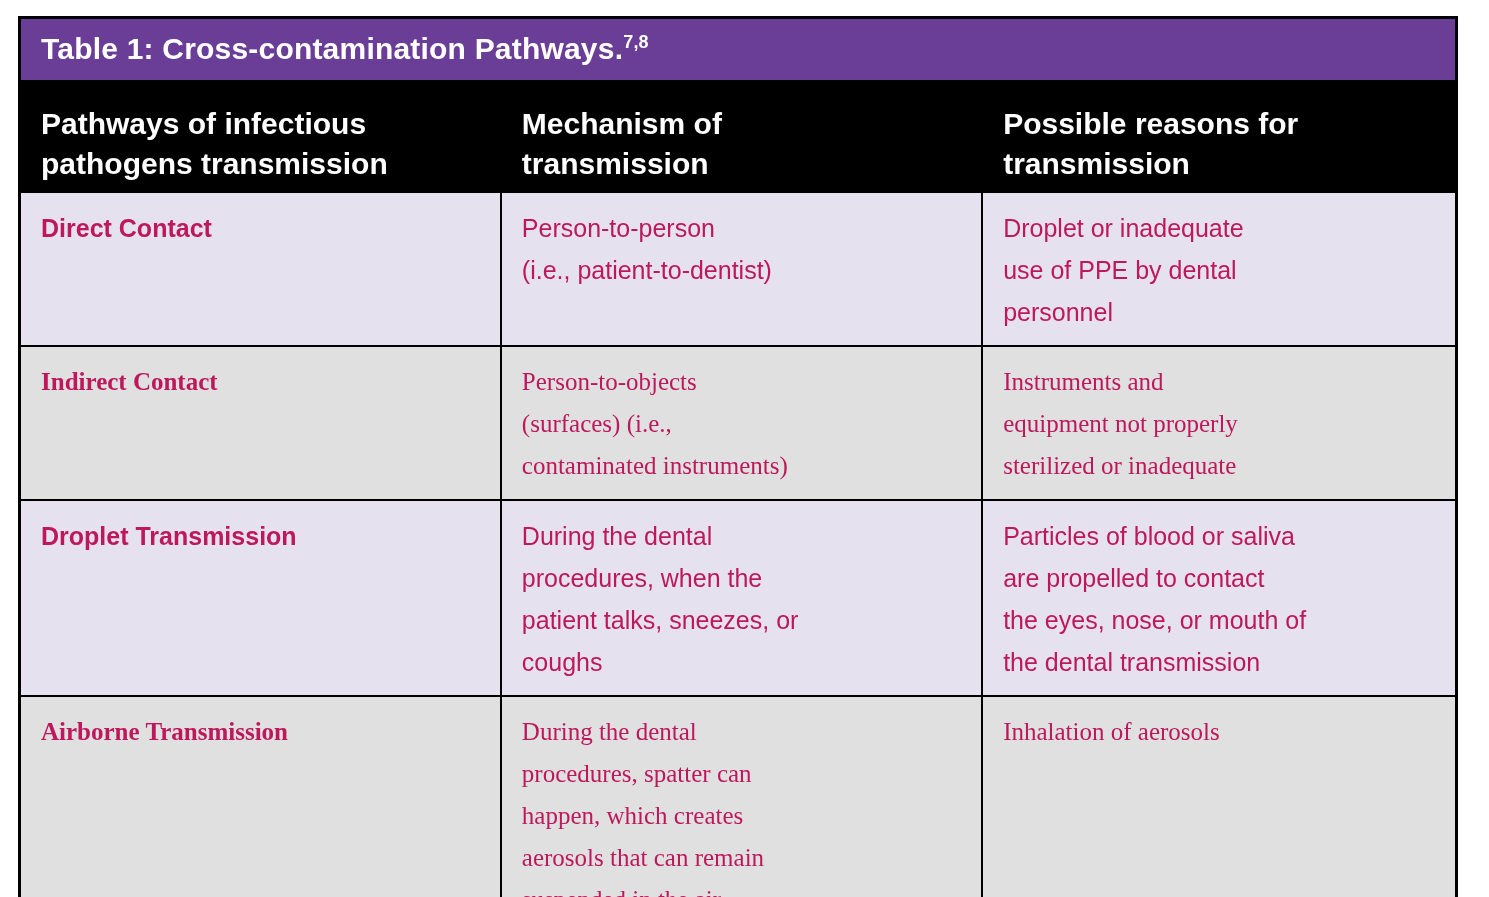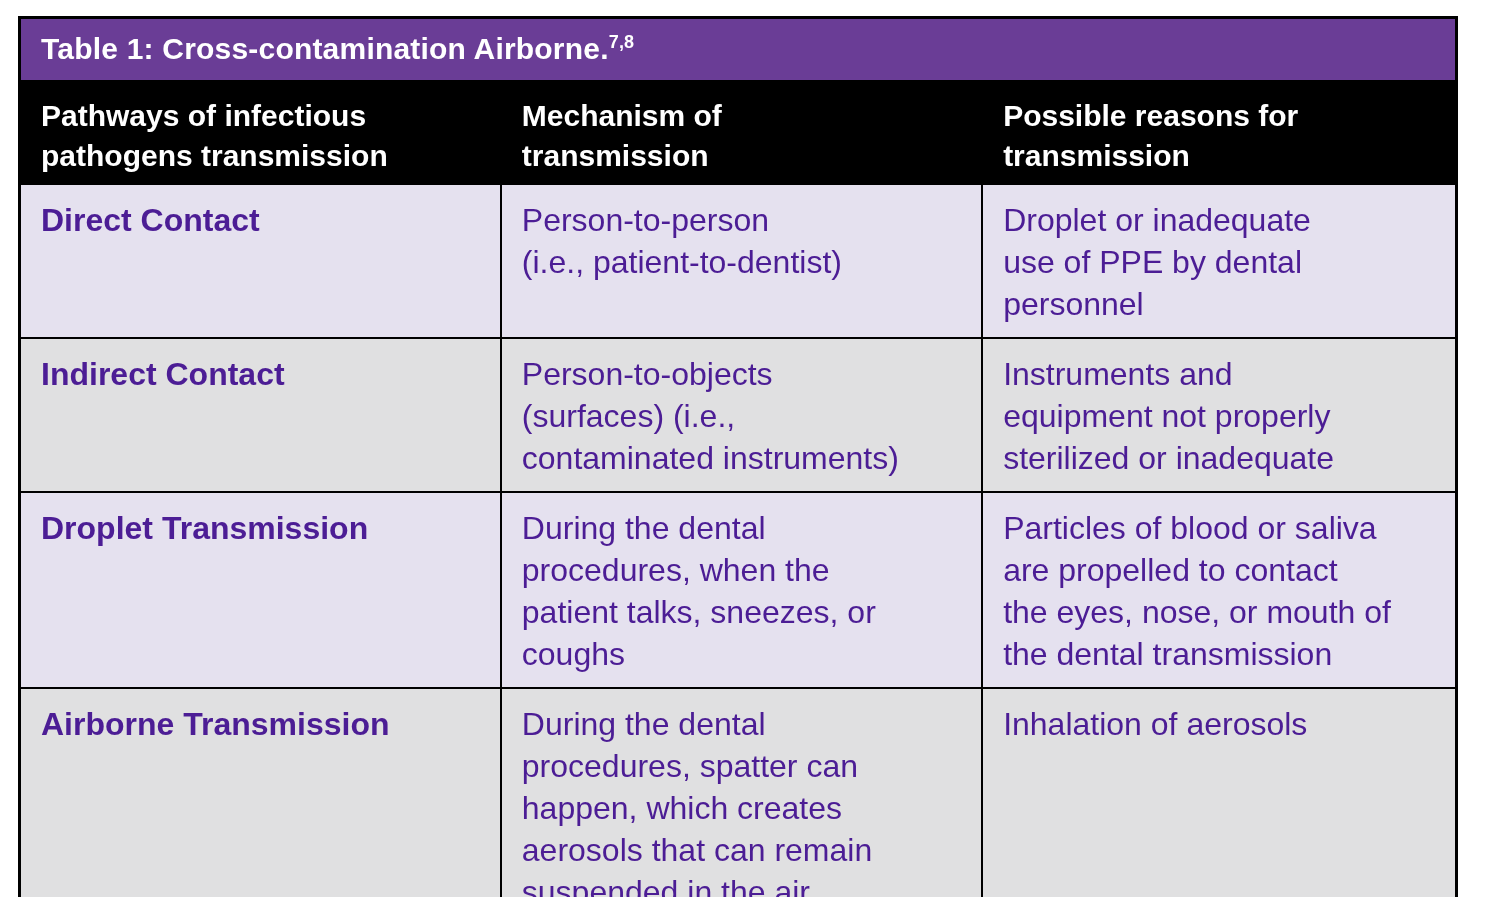--- a/index.html
+++ b/index.html
@@ -52,32 +52,32 @@
   tr.header-row th {
     background: #000000;
     color: #ffffff;
     text-align: left;
     font-size: 30px;
     font-weight: bold;
     height: 100px;
     line-height: 1.35;
     white-space: pre-line;
     vertical-align: middle;
-    padding-top: 14px;
+    padding-top: 22px;
     padding-bottom: 6px;
   }
   tr.body-row td {
-    font-size: 32px;
+    font-size: 25px;
     line-height: 42px;
-    color: #4c1d95;
+    color: #be185d;
     white-space: pre-line;
     padding-top: 14px;
   }
   tr.row-lavender td { background: #E5E1EF; }
-  tr.row-gray td { background: #E0E0E1; }
+  tr.row-gray td { background: #E0E0E1; font-family: Liberation Serif, serif; }
   td.pathway-cell {
     font-weight: bold;
     color: #121111;
   }
   tr.r1 td { height: 145px; }
   tr.r2 td { height: 140px; }
   tr.r3 td { height: 190px; }
   tr.r4 td { height: 225px; }
 </style>
 </head>
@@ -86,21 +86,21 @@
 <div class="stage">
   <table class="ccp-table">
     <colgroup>
       <col style="width:481px">
       <col style="width:481px">
       <col style="width:474px">
     </colgroup>
     <tbody>
       <tr class="title-row">
         <td colspan="3">
-          <span>Table 1: Cross-contamination Airborne.</span><sup>7,8</sup>
+          <span>Table 1: Cross-contamination Pathways.</span><sup>7,8</sup>
         </td>
       </tr>
       <tr class="header-row">
         <th>Pathways of infectious
 pathogens transmission</th>
         <th>Mechanism of
 transmission</th>
         <th>Possible reasons for
 transmission</th>
       </tr>

